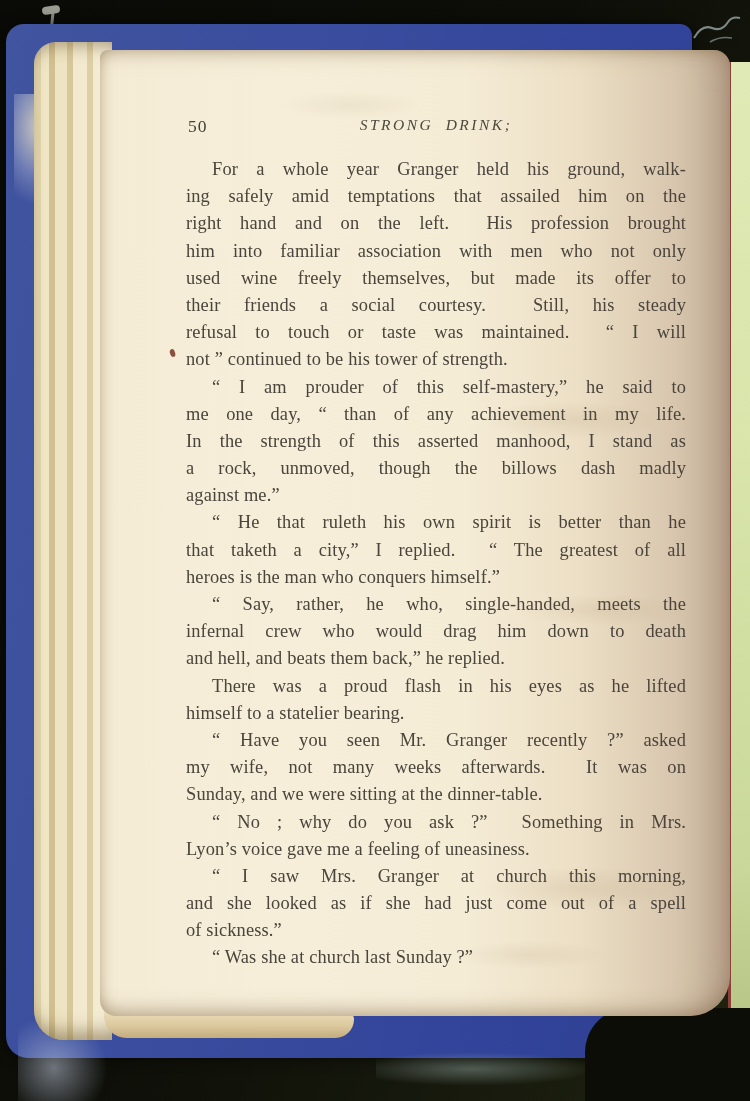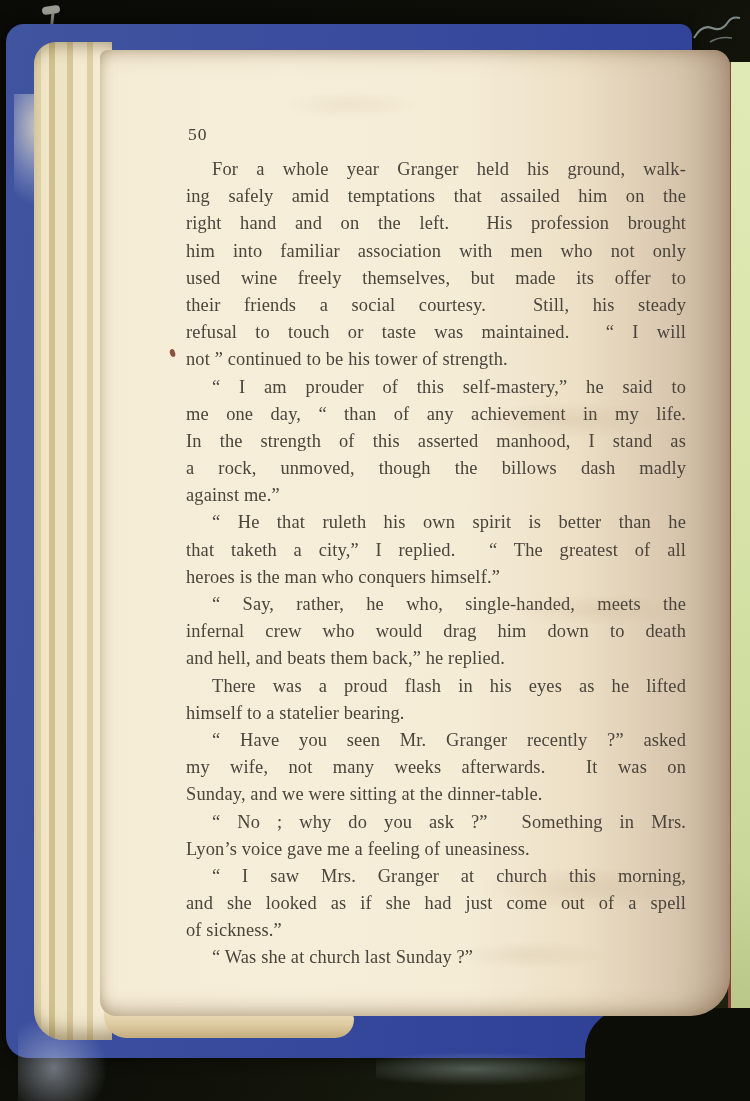--- a/index.html
+++ b/index.html
@@ -78,21 +78,21 @@
   
   .ghost{position:absolute;inset:0;border-radius:inherit;pointer-events:none;
     background:
       radial-gradient(ellipse 130px 26px at 470px 370px,rgba(150,120,85,.12),transparent 70%),
       radial-gradient(ellipse 120px 22px at 500px 560px,rgba(150,120,85,.11),transparent 70%),
       radial-gradient(ellipse 140px 30px at 480px 838px,rgba(150,120,85,.13),transparent 70%),
       radial-gradient(ellipse 110px 20px at 430px 905px,rgba(150,120,85,.10),transparent 70%),
       radial-gradient(ellipse 100px 20px at 250px 55px,rgba(150,120,85,.08),transparent 70%);
   }
   .header-row{position:relative;margin:66px 44px 0 86px;height:26px;}
-  .page-number{position:absolute;left:2px;top:8px;font-size:17.5px;letter-spacing:1px;color:#443f37;}
+  .page-number{position:absolute;left:2px;top:0;font-size:17.5px;letter-spacing:1px;color:#443f37;}
   .running-header{
     text-align:center;font-style:italic;font-size:15.5px;
     letter-spacing:2.5px;word-spacing:6px;color:#4d473d;
   }
   .text-block{margin:14px 44px 0 86px;}
   .para{margin:0;}
   .line{
     height:27.2px;line-height:27.2px;font-size:18.4px;
     text-align:justify;text-align-last:justify;white-space:pre-wrap;
     color:var(--ink);letter-spacing:.15px;
@@ -127,20 +127,21 @@
   <div class="stack-bottom"></div>
 
   <div class="wedge"></div>
 
   <div class="page">
     <div class="ghost"></div>
     <div class="speck"></div>
 
     <div class="header-row">
       <span class="page-number">50</span>
+      <div class="running-header">STRONG DRINK;</div>
     </div>
 
     <div class="text-block">
         <div class="para">
           <div class="line first">For a whole year Granger held his ground, walk-</div>
           <div class="line">ing safely amid temptations that assailed him on the</div>
           <div class="line">right hand and on the left.  His profession brought</div>
           <div class="line">him into familiar association with men who not only</div>
           <div class="line">used wine freely themselves, but made its offer to</div>
           <div class="line">their friends a social courtesy.  Still, his steady</div>

